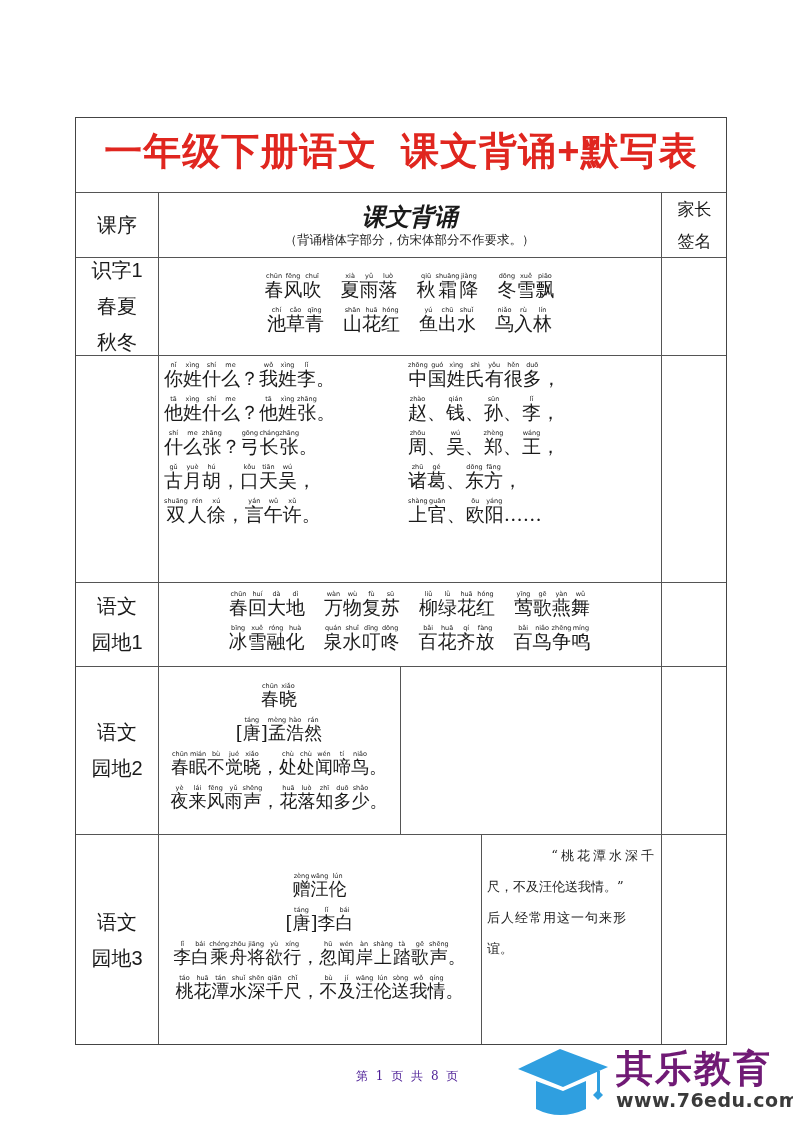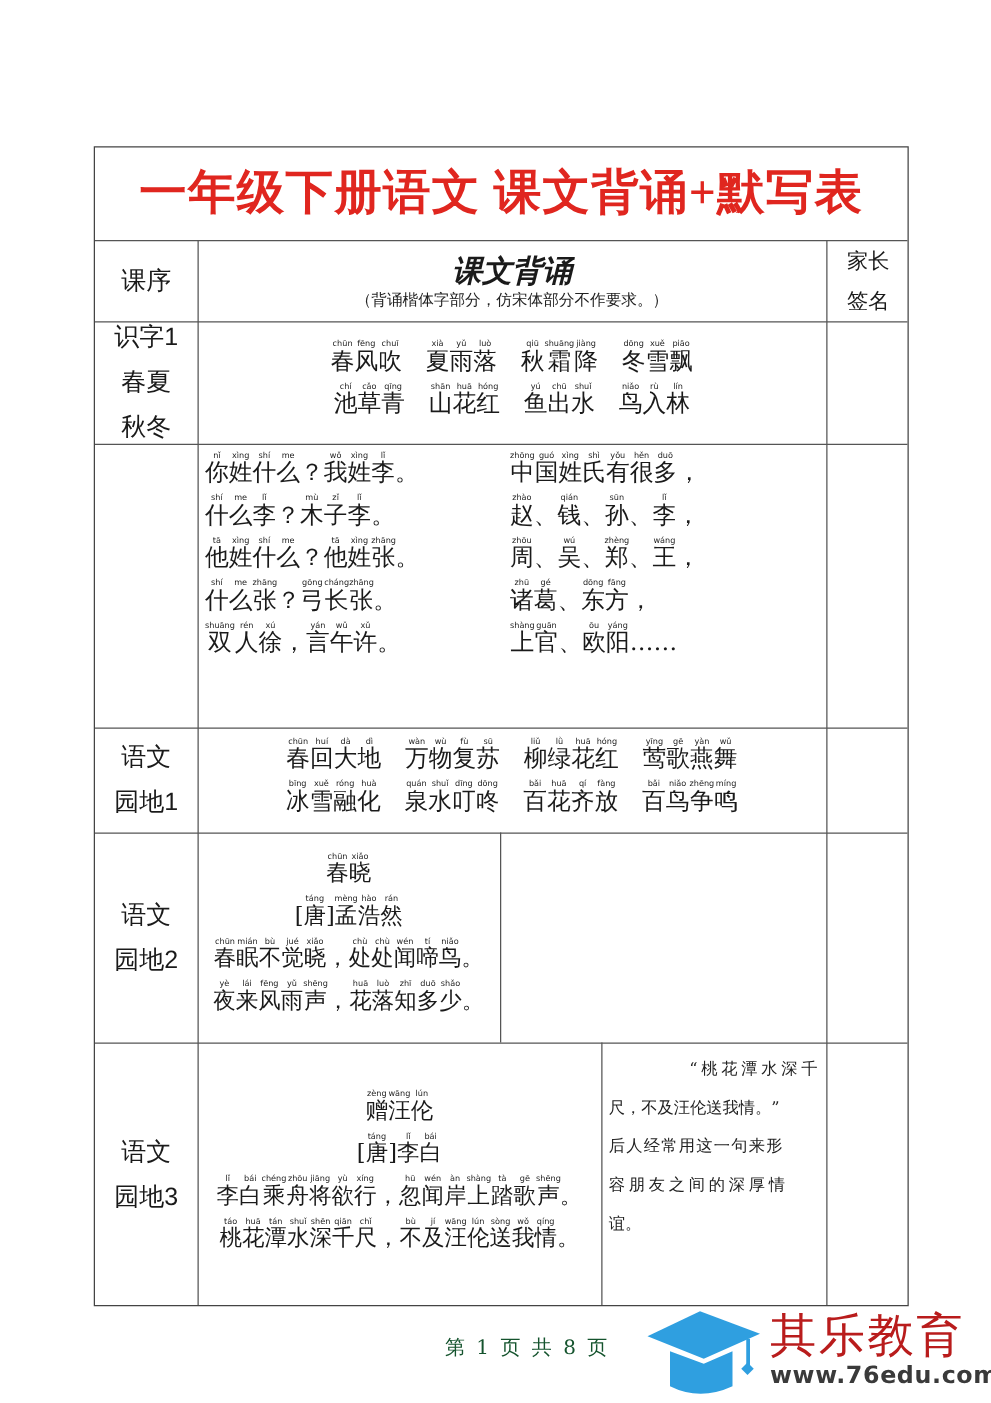--- a/index.html
+++ b/index.html
@@ -3,42 +3,42 @@
 <meta charset="utf-8">
 <style>
   html, body { margin: 0; padding: 0; background: #ffffff; }
   body { width: 793px; height: 1122px; position: relative; overflow: hidden;
          font-family: "DejaVu Serif", serif; color: #1a1a1a; }
   .page-table { position: absolute; left: 75px; top: 117px; width: 652px; height: 928px;
                 border: 1.5px solid #444; box-sizing: border-box; }
   .hline { position: absolute; left: 0; right: 0; height: 0; border-top: 1.2px solid #555; }
   .vline { position: absolute; width: 0; border-left: 1.2px solid #555; }
   .title { position: absolute; left: 0; right: 0; top: 8px; text-align: center;
-           font-family: Liberation Serif, serif; font-weight: bold; font-size: 38px;
+           font-family: Liberation Mono, monospace; font-weight: bold; font-size: 38px;
            color: #e0261f; letter-spacing: 1px; line-height: 56px; }
   .cell { position: absolute; box-sizing: border-box; }
   .center { display: flex; flex-direction: column; align-items: center; justify-content: center; }
   .lesson-label { font-family: Liberation Sans, sans-serif; font-size: 20px; line-height: 36px; text-align: center; }
   .hdr-title { font-family: "DejaVu Sans", sans-serif; font-weight: bold; font-size: 24px; line-height: 30px; font-style: italic; }
   .hdr-sub { font-size: 12.5px; line-height: 16px; color: #222; }
   .hdr-sign { font-family: "DejaVu Sans", sans-serif; font-size: 17px; line-height: 32px; }
 
   
   .line { white-space: nowrap; font-family: "DejaVu Serif", serif; }
   .line ruby { ruby-position: over; }
   .line rt { font-family: "DejaVu Sans", sans-serif; font-size: 6.5px; color: #222; letter-spacing: 0; }
   .big { font-size: 19px; line-height: 34px; }
   .mid { font-size: 18px; line-height: 34px; }
   .note { font-size: 13px; line-height: 31px; color: #222; font-family: "DejaVu Serif", serif; }
   .note-bold { font-weight: normal; }
 
-  .footer-page { position: absolute; left: 356px; top: 1068px; font-size: 16px; color: #14532d; letter-spacing: 2px; }
+  .footer-page { position: absolute; left: 356px; top: 1068px; font-size: 12px; color: #4c1d95; letter-spacing: 2px; }
   .logo { position: absolute; left: 508px; top: 1045px; width: 285px; height: 77px; }
-  .logo-text { position: absolute; left: 108px; top: 0px; font-family: "DejaVu Sans", sans-serif; font-weight: normal;
-               font-size: 37px; color: #b91c1c; letter-spacing: 2px; line-height: 48px; }
+  .logo-text { position: absolute; left: 108px; top: 0px; font-family: "DejaVu Sans", sans-serif; font-weight: bold;
+               font-size: 37px; color: #701a75; letter-spacing: 2px; line-height: 48px; }
   .logo-url { position: absolute; left: 108px; top: 44px; font-family: "DejaVu Sans", sans-serif; font-weight: bold;
               font-size: 19px; color: #3a3a3a; letter-spacing: 0.5px; }
 </style>
 </head>
 <body>
 
 <div class="page-table">
 
   <div class="title">一年级下册语文 课文背诵+默写表</div>
 
@@ -72,23 +72,23 @@
       <div class="lesson-label">秋冬</div>
     </div>
   <div class="cell center" style="left:82px; top:139px; width:503px; height:98px">
       <div class="line big"><ruby>春<rt>chūn</rt></ruby><ruby>风<rt>fēng</rt></ruby><ruby>吹<rt>chuī</rt></ruby><span>　</span><ruby>夏<rt>xià</rt></ruby><ruby>雨<rt>yǔ</rt></ruby><ruby>落<rt>luò</rt></ruby><span>　</span><ruby>秋<rt>qiū</rt></ruby><ruby>霜<rt>shuāng</rt></ruby><ruby>降<rt>jiàng</rt></ruby><span>　</span><ruby>冬<rt>dōng</rt></ruby><ruby>雪<rt>xuě</rt></ruby><ruby>飘<rt>piāo</rt></ruby></div>
       <div class="line big"><ruby>池<rt>chí</rt></ruby><ruby>草<rt>cǎo</rt></ruby><ruby>青<rt>qīng</rt></ruby><span>　</span><ruby>山<rt>shān</rt></ruby><ruby>花<rt>huā</rt></ruby><ruby>红<rt>hóng</rt></ruby><span>　</span><ruby>鱼<rt>yú</rt></ruby><ruby>出<rt>chū</rt></ruby><ruby>水<rt>shuǐ</rt></ruby><span>　</span><ruby>鸟<rt>niǎo</rt></ruby><ruby>入<rt>rù</rt></ruby><ruby>林<rt>lín</rt></ruby></div>
     </div>
   <div class="cell" style="left:585px; top:139px; width:67px; height:98px"></div>
 
   <div class="cell" style="left:88px; top:243px; width:240px; height:220px">
       <div class="line big"><ruby>你<rt>nǐ</rt></ruby><ruby>姓<rt>xìng</rt></ruby><ruby>什<rt>shí</rt></ruby><ruby>么<rt>me</rt></ruby><span>？</span><ruby>我<rt>wǒ</rt></ruby><ruby>姓<rt>xìng</rt></ruby><ruby>李<rt>lǐ</rt></ruby><span>。</span></div>
-      <div class="line big"><ruby>什<rt>shí</rt></ruby><ruby>么<rt>me</rt></ruby><ruby>李<rt>lǐ</rt></ruby><span>？</span><ruby>木<rt>mù</rt></ruby><ruby>子<rt>zǐ</rt></ruby><ruby>李<rt>lǐ</rt></ruby><span>。</span></div>
       <div class="line big"><ruby>他<rt>tā</rt></ruby><ruby>姓<rt>xìng</rt></ruby><ruby>什<rt>shí</rt></ruby><ruby>么<rt>me</rt></ruby><span>？</span><ruby>他<rt>tā</rt></ruby><ruby>姓<rt>xìng</rt></ruby><ruby>张<rt>zhāng</rt></ruby><span>。</span></div>
       <div class="line big"><ruby>什<rt>shí</rt></ruby><ruby>么<rt>me</rt></ruby><ruby>张<rt>zhāng</rt></ruby><span>？</span><ruby>弓<rt>gōng</rt></ruby><ruby>长<rt>cháng</rt></ruby><ruby>张<rt>zhāng</rt></ruby><span>。</span></div>
+      <div class="line big"><ruby>古<rt>gǔ</rt></ruby><ruby>月<rt>yuè</rt></ruby><ruby>胡<rt>hú</rt></ruby><span>，</span><ruby>口<rt>kǒu</rt></ruby><ruby>天<rt>tiān</rt></ruby><ruby>吴<rt>wú</rt></ruby><span>，</span></div>
       <div class="line big"><ruby>双<rt>shuāng</rt></ruby><ruby>人<rt>rén</rt></ruby><ruby>徐<rt>xú</rt></ruby><span>，</span><ruby>言<rt>yán</rt></ruby><ruby>午<rt>wǔ</rt></ruby><ruby>许<rt>xǔ</rt></ruby><span>。</span></div>
     </div>
   <div class="cell" style="left:332px; top:243px; width:250px; height:220px">
       <div class="line big"><ruby>中<rt>zhōng</rt></ruby><ruby>国<rt>guó</rt></ruby><ruby>姓<rt>xìng</rt></ruby><ruby>氏<rt>shì</rt></ruby><ruby>有<rt>yǒu</rt></ruby><ruby>很<rt>hěn</rt></ruby><ruby>多<rt>duō</rt></ruby><span>，</span></div>
       <div class="line big"><ruby>赵<rt>zhào</rt></ruby><span>、</span><ruby>钱<rt>qián</rt></ruby><span>、</span><ruby>孙<rt>sūn</rt></ruby><span>、</span><ruby>李<rt>lǐ</rt></ruby><span>，</span></div>
       <div class="line big"><ruby>周<rt>zhōu</rt></ruby><span>、</span><ruby>吴<rt>wú</rt></ruby><span>、</span><ruby>郑<rt>zhèng</rt></ruby><span>、</span><ruby>王<rt>wáng</rt></ruby><span>，</span></div>
       <div class="line big"><ruby>诸<rt>zhū</rt></ruby><ruby>葛<rt>gé</rt></ruby><span>、</span><ruby>东<rt>dōng</rt></ruby><ruby>方<rt>fāng</rt></ruby><span>，</span></div>
       <div class="line big"><ruby>上<rt>shàng</rt></ruby><ruby>官<rt>guān</rt></ruby><span>、</span><ruby>欧<rt>ōu</rt></ruby><ruby>阳<rt>yáng</rt></ruby><span>……</span></div>
     </div>
   <div class="cell" style="left:585px; top:237px; width:67px; height:227px"></div>
@@ -122,21 +122,20 @@
   <div class="cell center" style="left:82px; top:716px; width:323px; height:212px">
       <div class="line mid"><ruby>赠<rt>zèng</rt></ruby><ruby>汪<rt>wāng</rt></ruby><ruby>伦<rt>lún</rt></ruby></div>
       <div class="line mid"><span>[</span><ruby>唐<rt>táng</rt></ruby><span>]</span><ruby>李<rt>lǐ</rt></ruby><ruby>白<rt>bái</rt></ruby></div>
       <div class="line mid"><ruby>李<rt>lǐ</rt></ruby><ruby>白<rt>bái</rt></ruby><ruby>乘<rt>chéng</rt></ruby><ruby>舟<rt>zhōu</rt></ruby><ruby>将<rt>jiāng</rt></ruby><ruby>欲<rt>yù</rt></ruby><ruby>行<rt>xíng</rt></ruby><span>，</span><ruby>忽<rt>hū</rt></ruby><ruby>闻<rt>wén</rt></ruby><ruby>岸<rt>àn</rt></ruby><ruby>上<rt>shàng</rt></ruby><ruby>踏<rt>tà</rt></ruby><ruby>歌<rt>gē</rt></ruby><ruby>声<rt>shēng</rt></ruby><span>。</span></div>
       <div class="line mid"><ruby>桃<rt>táo</rt></ruby><ruby>花<rt>huā</rt></ruby><ruby>潭<rt>tán</rt></ruby><ruby>水<rt>shuǐ</rt></ruby><ruby>深<rt>shēn</rt></ruby><ruby>千<rt>qiān</rt></ruby><ruby>尺<rt>chǐ</rt></ruby><span>，</span><ruby>不<rt>bù</rt></ruby><ruby>及<rt>jí</rt></ruby><ruby>汪<rt>wāng</rt></ruby><ruby>伦<rt>lún</rt></ruby><ruby>送<rt>sòng</rt></ruby><ruby>我<rt>wǒ</rt></ruby><ruby>情<rt>qíng</rt></ruby><span>。</span></div>
     </div>
   <div class="cell" style="left:411px; top:722px; width:170px; height:200px">
     <div class="note note-bold" style="text-align:right; letter-spacing:3px">“桃花潭水深千</div>
     <div class="note note-bold">尺，不及汪伦送我情。”</div>
     <div class="note" style="letter-spacing:1px">后人经常用这一句来形</div>
-    <div class="note" style="letter-spacing:3px">容朋友之间的深厚情</div>
     <div class="note">谊。</div>
   </div>
   <div class="cell" style="left:585px; top:716px; width:67px; height:212px"></div>
 </div>
 
 <div class="footer-page">第 1 页 共 8 页</div>
 
 <div class="logo">
   <svg width="110" height="77" viewBox="0 0 110 77" style="position:absolute; left:0; top:0">
     <path d="M10 24 L52 4 L100 22 L55 42 Z" fill="#2f9fe0"></path>

